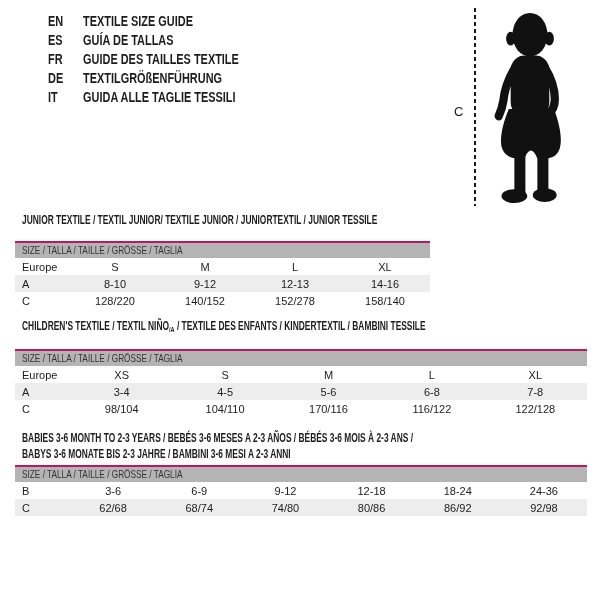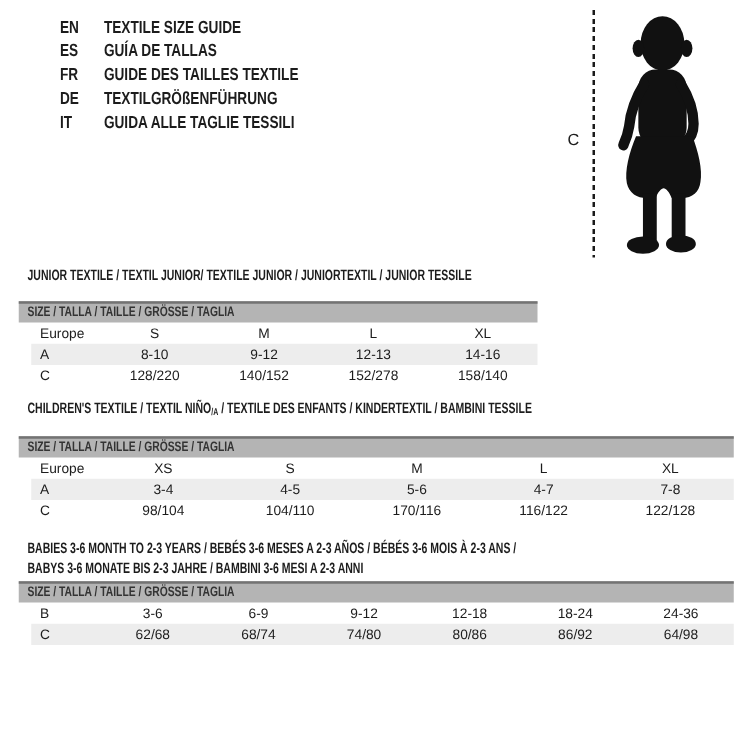--- a/index.html
+++ b/index.html
@@ -29,31 +29,31 @@
   .sec-junior  { top:214px; width:415px; }
   .sec-children{ top:320px; width:572px; }
   .sec-babies  { top:430px; width:572px; }
   .sec-title {
     margin:0 0 0 7px; font-size:12px; font-weight:bold; line-height:13px;
     white-space:nowrap; transform:scaleX(0.70); transform-origin:left center;
   }
   .sec-title .title-line { display:block; line-height:16px; }
   .title-sub { font-size:8px; position:relative; top:2px; }
   .size-bar {
-    margin-top:14px; background:#b4b4b4; border-top:2px solid #737373;
+    margin-top:14px; background:#b4b4b4; border-top:2px solid #be185d;
     height:15px; line-height:15px; padding-left:7px; color:#333333;
-    font-size:11px; overflow:hidden;font-weight:bold;
+    font-size:11px; overflow:hidden;
   }
   .sec-children .size-bar { margin-top:15px; }
   .sec-babies  .size-bar { margin-top:3px; }
   .size-bar span {
     display:inline-block; white-space:nowrap;
     transform:scaleX(0.75); transform-origin:left center;
   }
-  .trow { display:grid; height:17px; align-items:center; font-size:11px;margin-left:10px; }
+  .trow { display:grid; height:17px; align-items:center; font-size:11px; }
   .sec-junior   .trow { grid-template-columns:55px repeat(4, 1fr); }
   .sec-children .trow { grid-template-columns:55px repeat(5, 1fr); }
   .sec-babies   .trow { grid-template-columns:55px repeat(6, 1fr); }
   .trow .cell { text-align:center; white-space:nowrap; }
   .trow .cell-label { text-align:left; padding-left:7px; }
   .row-alt { background:#ededed; }
   
   .footnotes { position:absolute; left:22px; top:537px; }
   .footnote {
     margin:0; font-size:12px; font-weight:bold; line-height:17px;
@@ -147,21 +147,21 @@
       <span class="cell">S</span>
       <span class="cell">M</span>
       <span class="cell">L</span>
       <span class="cell">XL</span>
     </div>
     <div class="trow row-alt">
       <span class="cell cell-label">A</span>
       <span class="cell">3-4</span>
       <span class="cell">4-5</span>
       <span class="cell">5-6</span>
-      <span class="cell">4-7</span>
+      <span class="cell">6-8</span>
       <span class="cell">7-8</span>
     </div>
     <div class="trow">
       <span class="cell cell-label">C</span>
       <span class="cell">98/104</span>
       <span class="cell">104/110</span>
       <span class="cell">170/116</span>
       <span class="cell">116/122</span>
       <span class="cell">122/128</span>
     </div>
@@ -184,18 +184,18 @@
       <span class="cell">18-24</span>
       <span class="cell">24-36</span>
     </div>
     <div class="trow row-alt">
       <span class="cell cell-label">C</span>
       <span class="cell">62/68</span>
       <span class="cell">68/74</span>
       <span class="cell">74/80</span>
       <span class="cell">80/86</span>
       <span class="cell">86/92</span>
-      <span class="cell">64/98</span>
+      <span class="cell">92/98</span>
     </div>
   </div>
 
 
 </div>
 
 </body></html>

